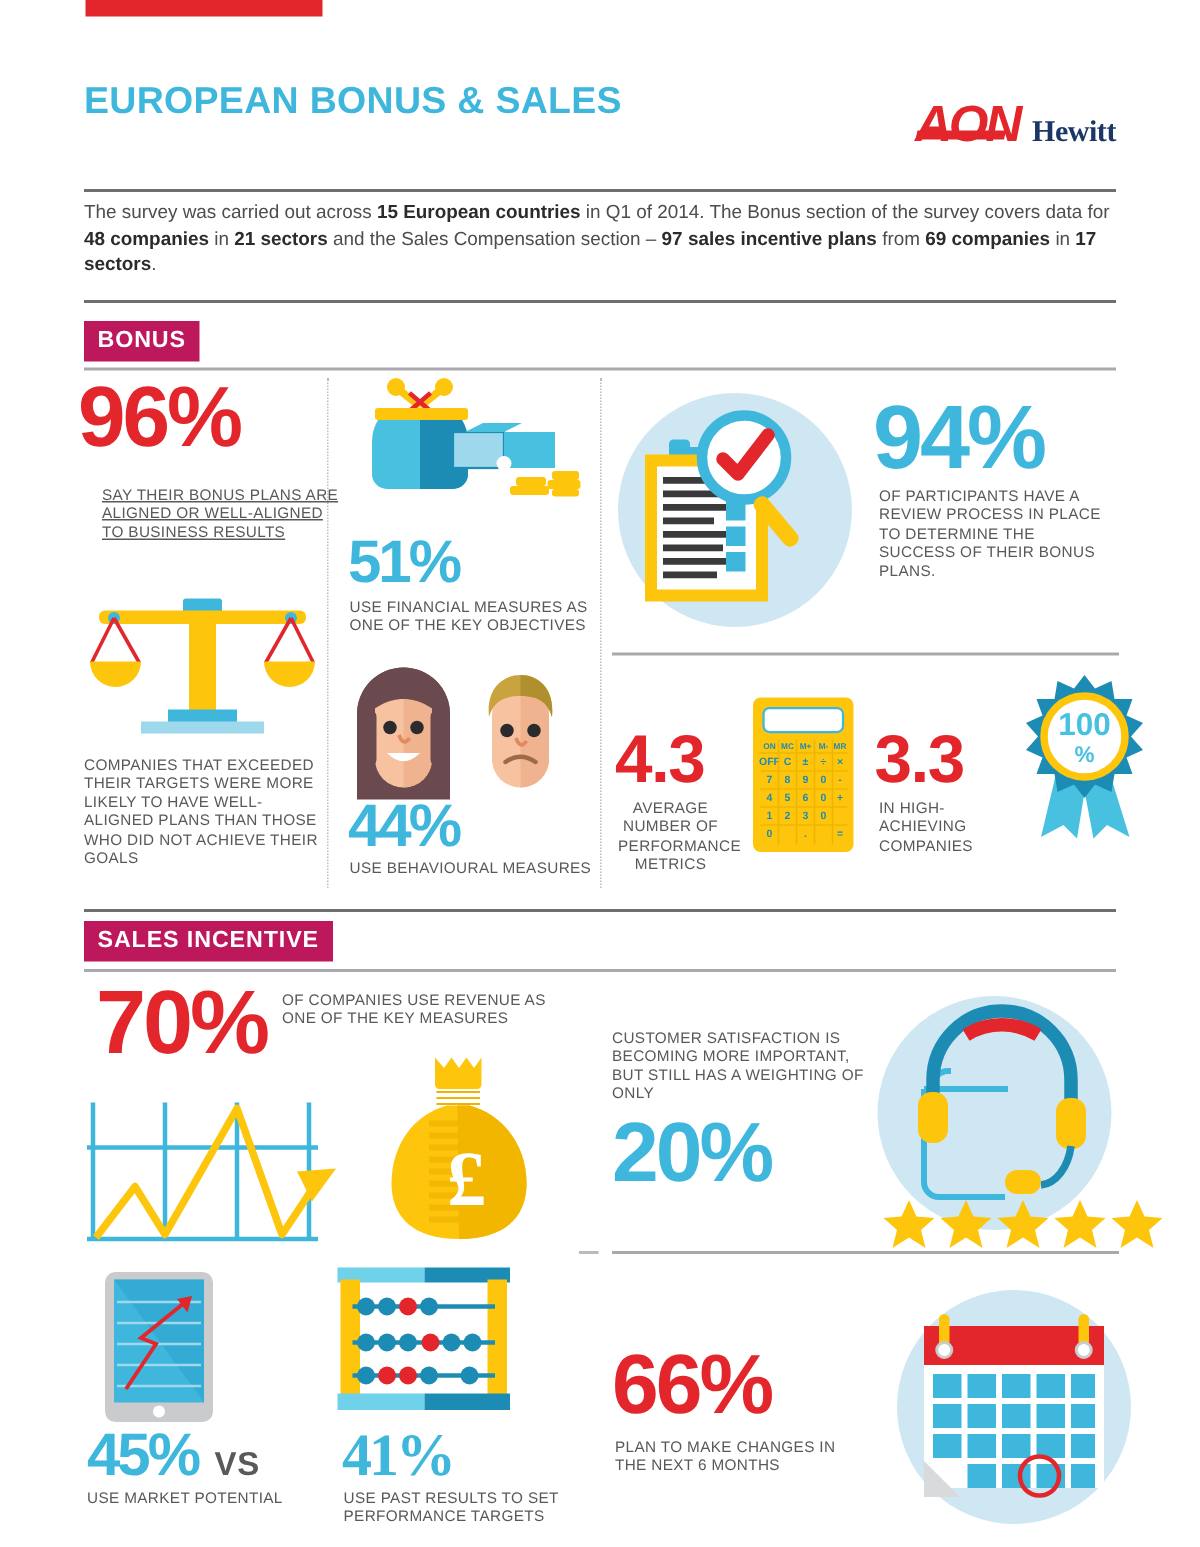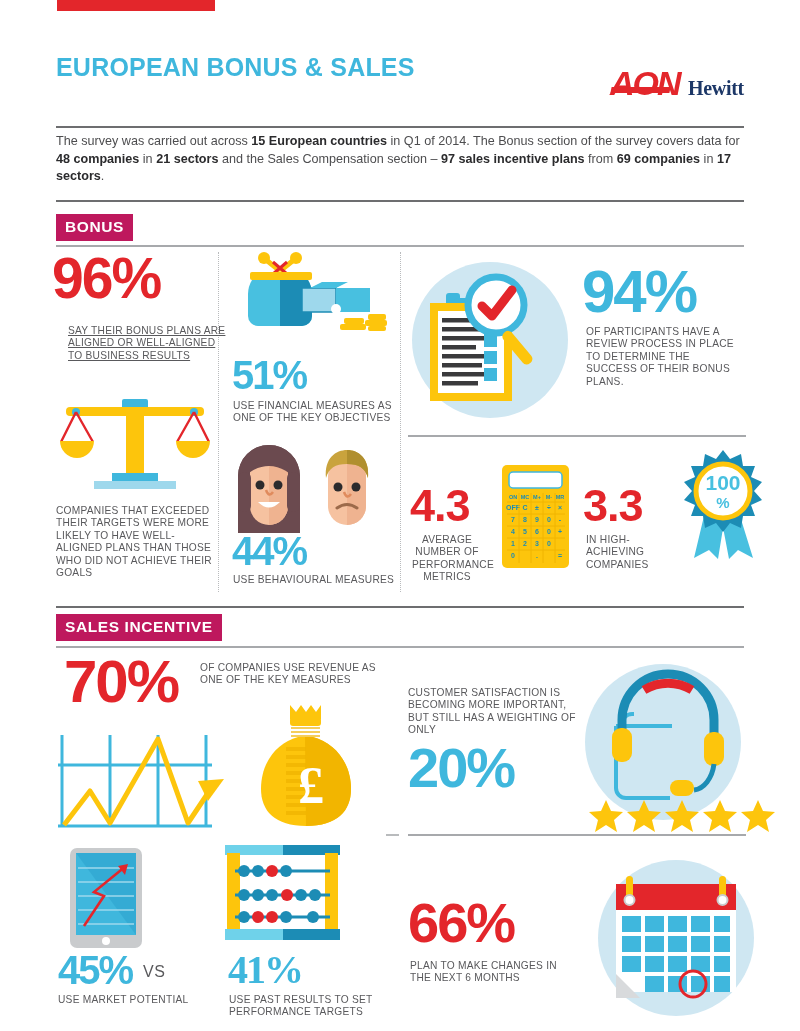--- a/index.html
+++ b/index.html
@@ -99,31 +99,31 @@
 
   #stat-43{left:410px;top:483px;font-size:45px;letter-spacing:-1px;}
   #cap-43{left:412px;top:534px;width:70px;text-align:center;}
   #calc{left:502px;top:465px;width:67px;height:103px;}
   #stat-33{left:583px;top:483px;font-size:45px;letter-spacing:-1px;}
   #cap-33{left:586px;top:534px;width:100px;}
   #rosette{left:676px;top:450px;width:95px;height:110px;}
 
   
   #stat-70{left:64px;top:652px;font-size:60px;}
-  #cap-70{left:200px;top:662px;width:180px;}
+  #cap-70{left:188px;top:662px;width:180px;}
   #linechart{left:58px;top:735px;width:170px;height:95px;}
   #moneybag{left:258px;top:703px;width:95px;height:125px;}
 
   #cap-cs{left:408px;top:687px;width:180px;}
   #stat-20{left:408px;top:740px;font-size:56px;}
   #headset{left:570px;top:660px;width:175px;height:170px;}
 
   #tablet{left:70px;top:848px;width:72px;height:100px;}
   #stat-45{left:58px;top:950px;font-size:40px;}
-  #vs{left:143px;top:963px;font-size:16px;font-weight:normal;color:#59595c;letter-spacing:.5px;}
+  #vs{left:143px;top:963px;font-size:22px;font-weight:bold;color:#59595c;letter-spacing:.5px;}
   #cap-45{left:58px;top:994px;width:160px;}
   #abacus{left:225px;top:845px;width:115px;height:100px;}
   #stat-41{left:228px;top:950px;font-size:40px;font-family:Liberation Serif, serif;}
   #cap-41{left:229px;top:994px;width:175px;}
 
   #stat-66{left:408px;top:895px;font-size:56px;}
   #cap-66{left:410px;top:960px;width:160px;}
   #calendar{left:596px;top:858px;width:160px;height:160px;}
 
   svg{display:block;overflow:visible;}

